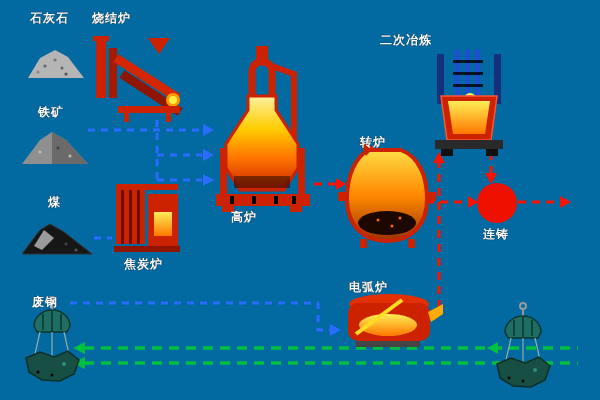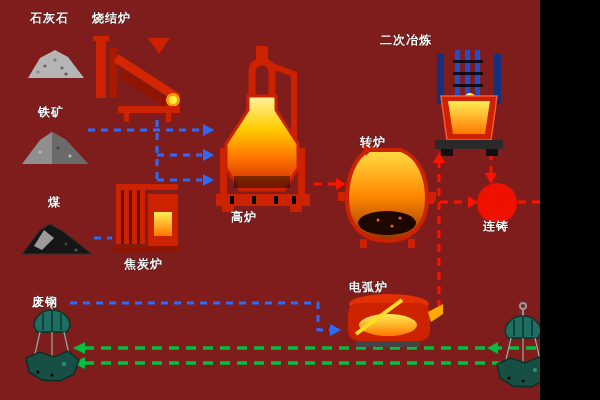--- a/index.html
+++ b/index.html
@@ -1,16 +1,16 @@
 <!DOCTYPE html>
 <html><head>
 <meta charset="utf-8">
 <style>
   html,body{margin:0;padding:0;background:#000;}
-  #stage{position:relative;width:540px;height:400px;background:#7f1d1d;overflow:hidden;
+  #stage{position:relative;width:600px;height:400px;background:#0369a1;overflow:hidden;
          font-family:"DejaVu Sans",sans-serif;}
   #art{position:absolute;left:0;top:0;}
   .lbl{position:absolute;color:#fff;font-size:12px;font-weight:bold;line-height:1;
        letter-spacing:1px;white-space:nowrap;text-shadow:0 0 1px #000;}
 </style>
 </head>
 <body>
 
 <div id="stage">
 
@@ -221,17 +221,17 @@
 </svg>
 
 <div class="lbl" style="left:30px;top:12px">石灰石</div>
 <div class="lbl" style="left:92px;top:12px">烧结炉</div>
 <div class="lbl" style="left:38px;top:106px">铁矿</div>
 <div class="lbl" style="left:48px;top:196px">煤</div>
 <div class="lbl" style="left:124px;top:258px">焦炭炉</div>
 <div class="lbl" style="left:231px;top:211px">高炉</div>
 <div class="lbl" style="left:360px;top:136px">转炉</div>
 <div class="lbl" style="left:380px;top:34px">二次冶炼</div>
-<div class="lbl" style="left:483px;top:220px">连铸</div>
+<div class="lbl" style="left:483px;top:228px">连铸</div>
 <div class="lbl" style="left:349px;top:281px">电弧炉</div>
 <div class="lbl" style="left:32px;top:296px">废钢</div>
 
 </div>
 
 </body></html>

